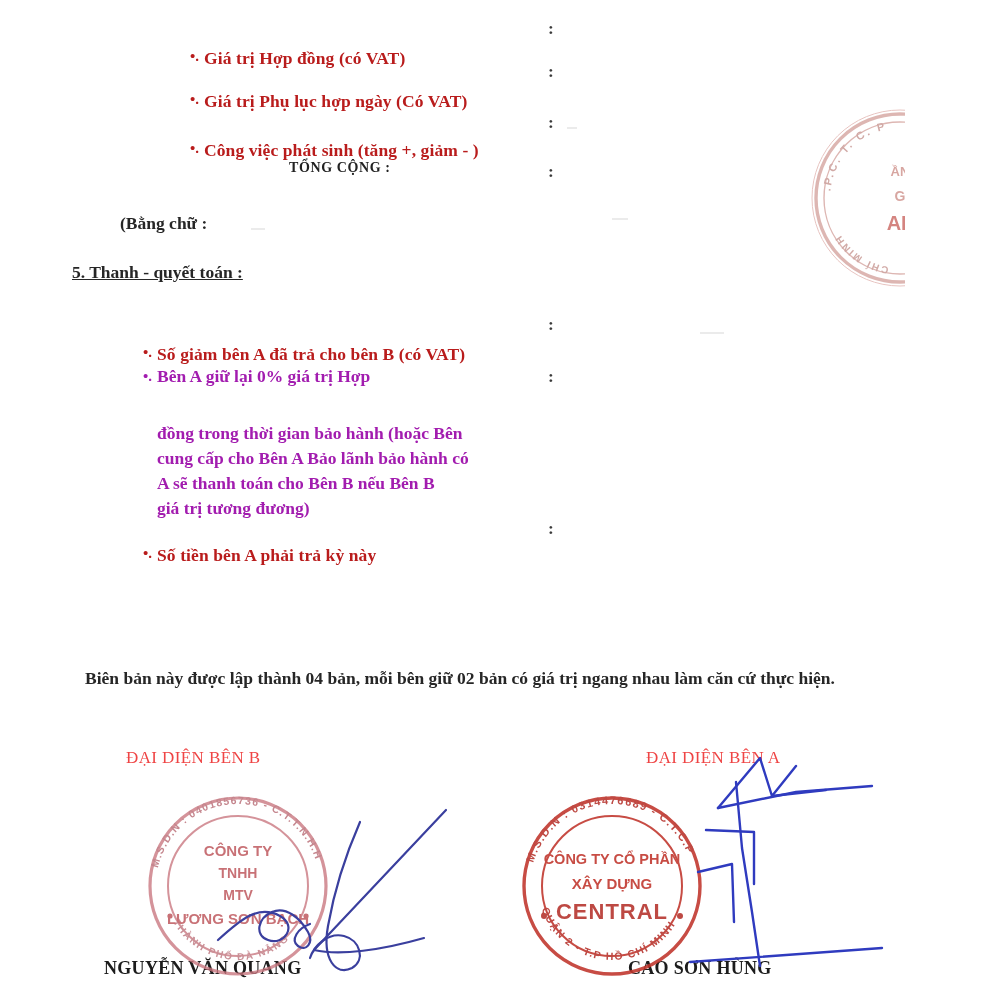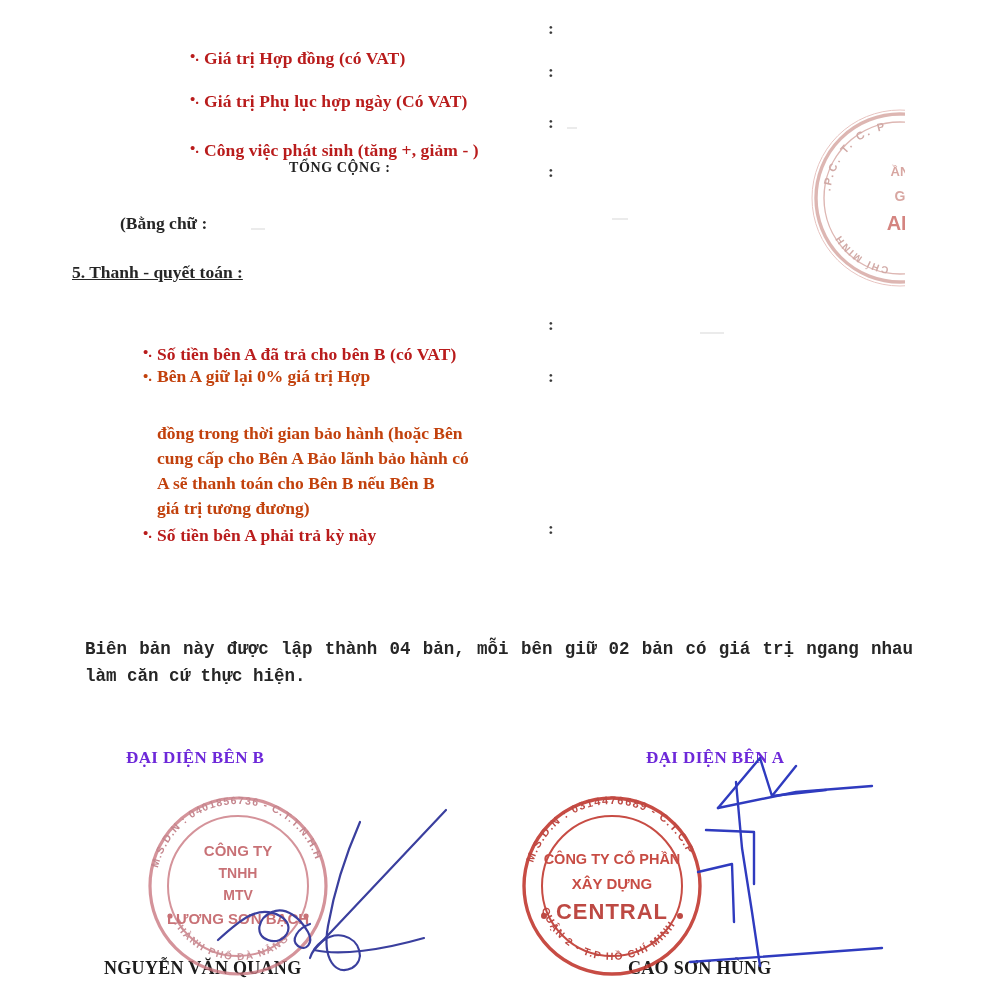--- a/index.html
+++ b/index.html
@@ -50,42 +50,42 @@
     position: absolute;
     font-size: 17.5px;
     font-weight: bold;
     color: #262626;
     white-space: nowrap;
   }
   .multiline {
     position: absolute;
     font-size: 17.5px;
     font-weight: bold;
-    color: #c2410c;
+    color: #a21caf;
     line-height: 25px;
     width: 400px;
   }
   .multiline .bullet-mark { width: 14px; }
 
   .body-par {
     position: absolute;
     font-size: 17.5px;
     font-weight: bold;
     color: #262626;
     line-height: 27px;
     text-align: justify;
   }
   .indent-first { text-indent: 62px; }
 
   .sig-head {
     position: absolute;
     font-size: 17px;
-    font-weight: bold;
+    font-weight: normal;
     letter-spacing: .4px;
-    color: #6d28d9;
+    color: #ef4444;
     white-space: nowrap;
   }
   .sig-name {
     position: absolute;
     font-size: 18px;
     font-weight: bold;
     letter-spacing: .3px;
     color: #1c1c1c;
     white-space: nowrap;
   }
@@ -132,42 +132,42 @@
   <div class="colon" style="left:548px; top:112px;">:</div>
 
   <div class="center-line" style="left:289px; top:160px;">TỔNG CỘNG :</div>
   <div class="colon" style="left:548px; top:161px;">:</div>
 
   <div class="plain-line" style="left:120px; top:213px;">(Bằng chữ :</div>
 
   <div class="plain-line" style="left:72px; top:262px;text-decoration:underline;">5. Thanh - quyết toán :</div>
 
   <div class="bullet-row" style="left:143px; top:314px;">
-    <span class="bullet-mark">•.</span><span>Số tiền bên A đã trả cho bên B (có VAT)</span>
+    <span class="bullet-mark">•.</span><span>Số giảm bên A đã trả cho bên B (có VAT)</span>
   </div>
   <div class="colon" style="left:548px; top:314px;">:</div>
 
   <div class="multiline" style="left:143px; top:364px;">
     <div>
       <span class="bullet-mark">•.</span><span>Bên A giữ lại 0% giá trị Hợp</span>
     </div>
     <div style="padding-left:14px;margin-top:32px;">đồng trong thời gian bảo hành (hoặc Bên</div>
     <div style="padding-left:14px;">cung cấp cho Bên A Bảo lãnh bảo hành có</div>
     <div style="padding-left:14px;">A sẽ thanh toán cho Bên B nếu Bên B</div>
     <div style="padding-left:14px;">giá trị tương đương)</div>
   </div>
   <div class="colon" style="left:548px; top:366px;">:</div>
 
-  <div class="bullet-row" style="left:143px; top:495px;">
+  <div class="bullet-row" style="left:143px; top:515px;">
     <span class="bullet-mark">•.</span><span>Số tiền bên A phải trả kỳ này</span>
   </div>
   <div class="colon" style="left:548px; top:518px;">:</div>
 
 
-  <div class="body-par" style="left:85px; top:636px; width:828px;font-family:Liberation Mono, monospace;">Biên bản này được lập thành 04 bản, mỗi bên giữ 02 bản có giá trị ngang nhau làm căn cứ thực hiện.</div>
+  <div class="body-par" style="left:85px; top:665px; width:828px;">Biên bản này được lập thành 04 bản, mỗi bên giữ 02 bản có giá trị ngang nhau làm căn cứ thực hiện.</div>
 
   <div class="sig-head" style="left:126px; top:748px;">ĐẠI DIỆN BÊN B</div>
   <div class="sig-head" style="left:602px; top:748px;margin-left:44px;">ĐẠI DIỆN BÊN A</div>
 
   <div class="sig-name" style="left:104px; top:958px;">NGUYỄN VĂN QUANG</div>
   <div class="sig-name" style="left:628px; top:958px;">CAO SƠN HÙNG</div>
 
   <div class="seal" style="left:800px; top:98px; width:200px; height:200px;">
     <svg width="200" height="200" viewBox="0 0 200 200">
       <defs>

